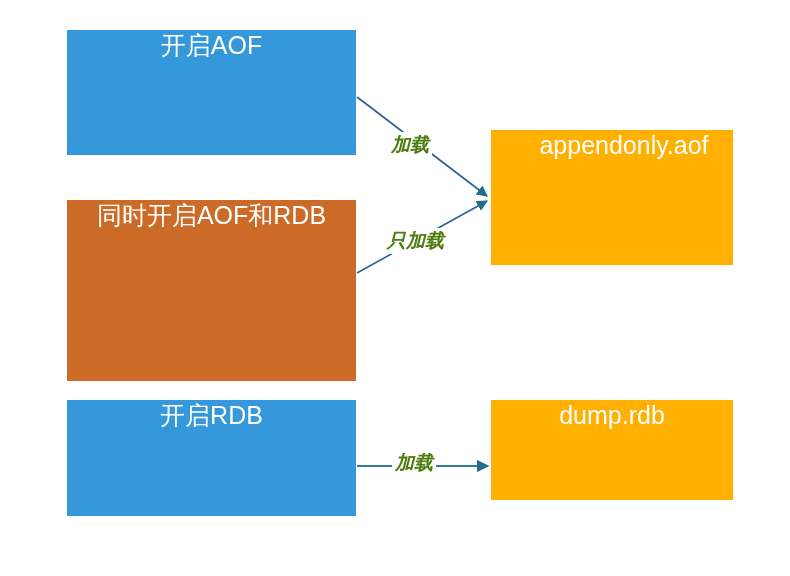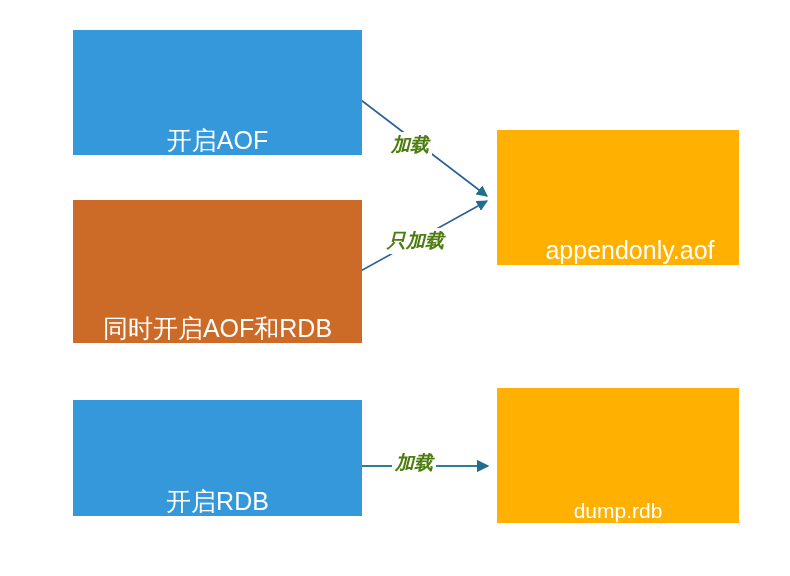--- a/index.html
+++ b/index.html
@@ -15,39 +15,38 @@
   }
   #canvas {
     position: relative;
     width: 790px;
     height: 576px;
     background: #ffffff;
   }
   .node {
     position: absolute;
     display: flex;
-    align-items: flex-end;
+    align-items: flex-start;
     justify-content: center;
     color: #ffffff;
     text-align: center;
     line-height: 1.2;
     box-sizing: border-box;
     user-select: none;
-    margin-left: 6px;
   }
   .node-blue      { background: #3498db; }
   .node-orange    { background: #cc6b28; }
   .node-amber     { background: #ffb000; }
 
   
   #node-aof       { left: 67px;  top: 30px;  width: 289px; height: 125px; font-size: 25px; }
-  #node-aof-rdb   { left: 67px;  top: 200px; width: 289px; height: 143px; font-size: 25px; }
+  #node-aof-rdb   { left: 67px;  top: 200px; width: 289px; height: 181px; font-size: 25px; }
   #node-rdb       { left: 67px;  top: 400px; width: 289px; height: 116px; font-size: 25px; }
   #node-appendonly{ left: 491px; top: 130px; width: 242px; height: 135px; font-size: 25px; padding-left: 24px; }
-  #node-dump      { left: 491px; top: 388px; width: 242px; height: 135px; font-size: 21px; }
+  #node-dump      { left: 491px; top: 400px; width: 242px; height: 100px; font-size: 25px; }
 
   #edge-layer {
     position: absolute;
     left: 0; top: 0;
     width: 790px;
     height: 576px;
     pointer-events: none;
   }
 
   .edge-label {

